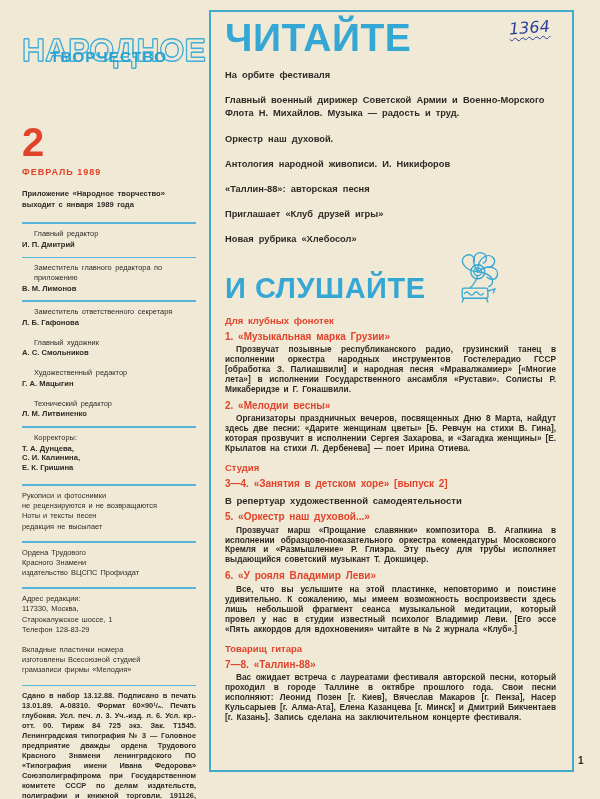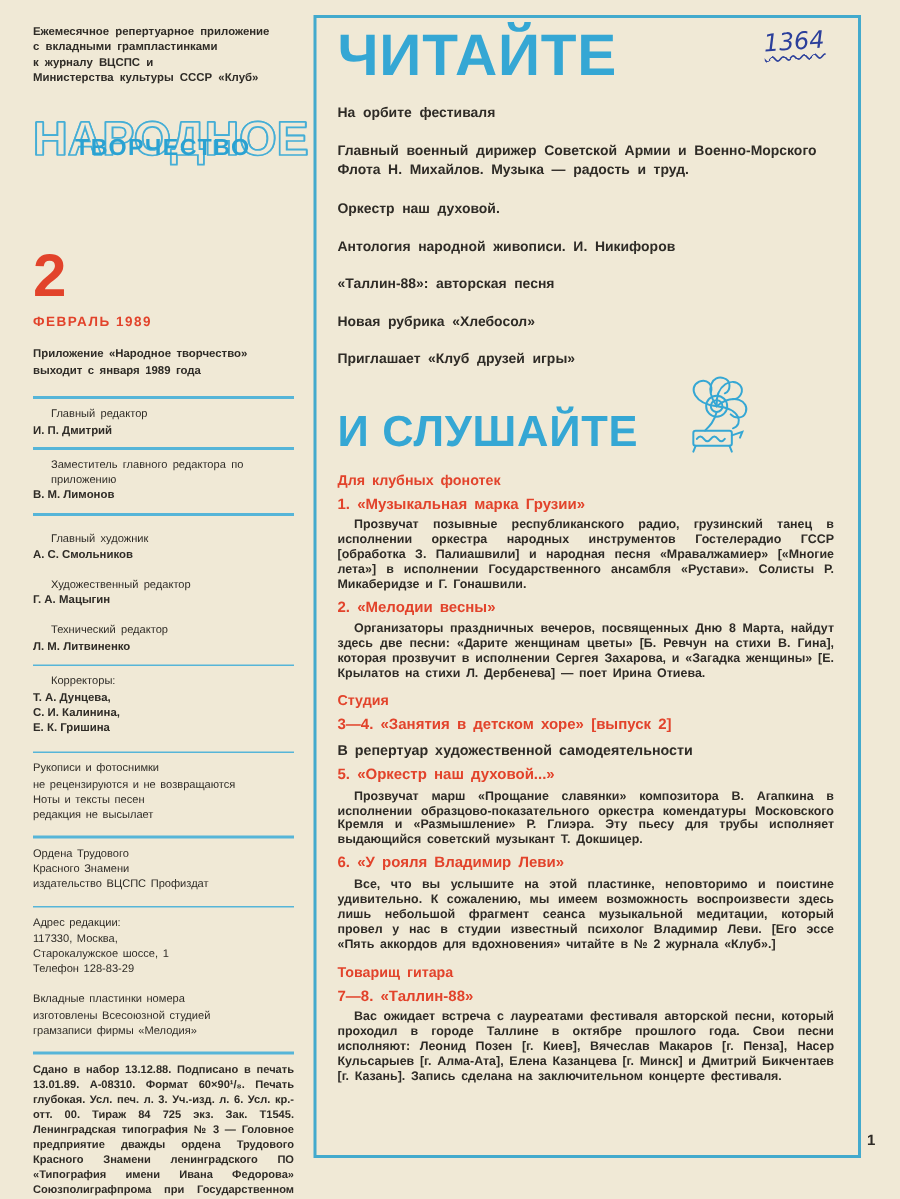--- a/index.html
+++ b/index.html
@@ -50,24 +50,20 @@
   .rubric { color:#e2432b; font-size:9.5px; font-weight:bold; margin-top:8px; word-spacing:2px; }
   .item-title { color:#e2432b; font-size:10px; font-weight:bold; margin-top:5px; word-spacing:2px; }
   .subtitle-black { font-size:9.5px; font-weight:bold; margin-top:6px; word-spacing:2px; }
   .para { font-size:8.3px; font-weight:bold; line-height:1.2; text-align:justify; margin-top:3.5px; text-indent:11px; word-spacing:1.5px; }
   .page-num { position:absolute; left:578px; top:755px; font-size:10px; font-weight:bold; }
 </style>
 </head>
 <body>
 
 <div class="left-col">
-  <div class="masthead-sub">Ежемесячное репертуарное приложение
-с вкладными грампластинками
-к журналу ВЦСПС и
-Министерства культуры СССР «Клуб»</div>
 
   <div class="logo">
     <div class="logo-outline">НАРОДНОЕ</div>
     <div class="logo-solid">ТВОРЧЕСТВО</div>
   </div>
 
   <div class="issue-num">2</div>
   <div class="issue-date">ФЕВРАЛЬ 1989</div>
   <div class="issue-note">Приложение «Народное творчество»
 выходит с января 1989 года</div>
@@ -76,20 +72,24 @@
   <div class="staff-entry">
     <div class="staff-role">Главный редактор</div>
     <div class="staff-name">И. П. Дмитрий</div>
   </div>
   <div class="rule"></div>
   <div class="staff-entry">
     <div class="staff-role">Заместитель главного редактора по приложению</div>
     <div class="staff-name">В. М. Лимонов</div>
   </div>
   <div class="rule"></div>
+  <div class="staff-entry">
+    <div class="staff-role">Заместитель ответственного секретаря</div>
+    <div class="staff-name">Л. Б. Гафонова</div>
+  </div>
   <div class="staff-entry mt10">
     <div class="staff-role">Главный художник</div>
     <div class="staff-name">А. С. Смольников</div>
   </div>
   <div class="staff-entry mt10">
     <div class="staff-role">Художественный редактор</div>
     <div class="staff-name">Г. А. Мацыгин</div>
   </div>
   <div class="staff-entry mt10">
     <div class="staff-role">Технический редактор</div>
@@ -128,22 +128,22 @@
 <div class="frame">
   <div class="handwritten">1364</div>
 
   <div class="read-title">ЧИТАЙТЕ</div>
 
   <div class="read-item">На орбите фестиваля</div>
   <div class="read-item">Главный военный дирижер Советской Армии и Военно-Морского Флота Н. Михайлов. Музыка — радость и труд.</div>
   <div class="read-item">Оркестр наш духовой.</div>
   <div class="read-item">Антология народной живописи. И. Никифоров</div>
   <div class="read-item">«Таллин-88»: авторская песня</div>
+  <div class="read-item">Приглашает «Клуб друзей игры»</div>
   <div class="read-item">Новая рубрика «Хлебосол»</div>
-  <div class="read-item">Приглашает «Клуб друзей игры»</div>
 
   <div class="listen-row">
     <div class="listen-title">И СЛУШАЙТЕ</div>
     <span class="gramo">
       <svg width="50" height="56" viewBox="0 0 64 72" fill="none" stroke="#35a7d4" stroke-width="1.7" stroke-linecap="round">
         <circle cx="33" cy="28" r="5"></circle>
         <circle cx="33" cy="28" r="9"></circle>
         <path d="M33 28 C 14 26, 8 12, 18 7 C 25 4, 30 10, 28 16"></path>
         <path d="M33 28 C 22 12, 30 1, 39 4 C 46 6, 45 15, 40 17"></path>
         <path d="M33 28 C 32 9, 47 3, 53 10 C 57 15, 53 22, 47 22"></path>

